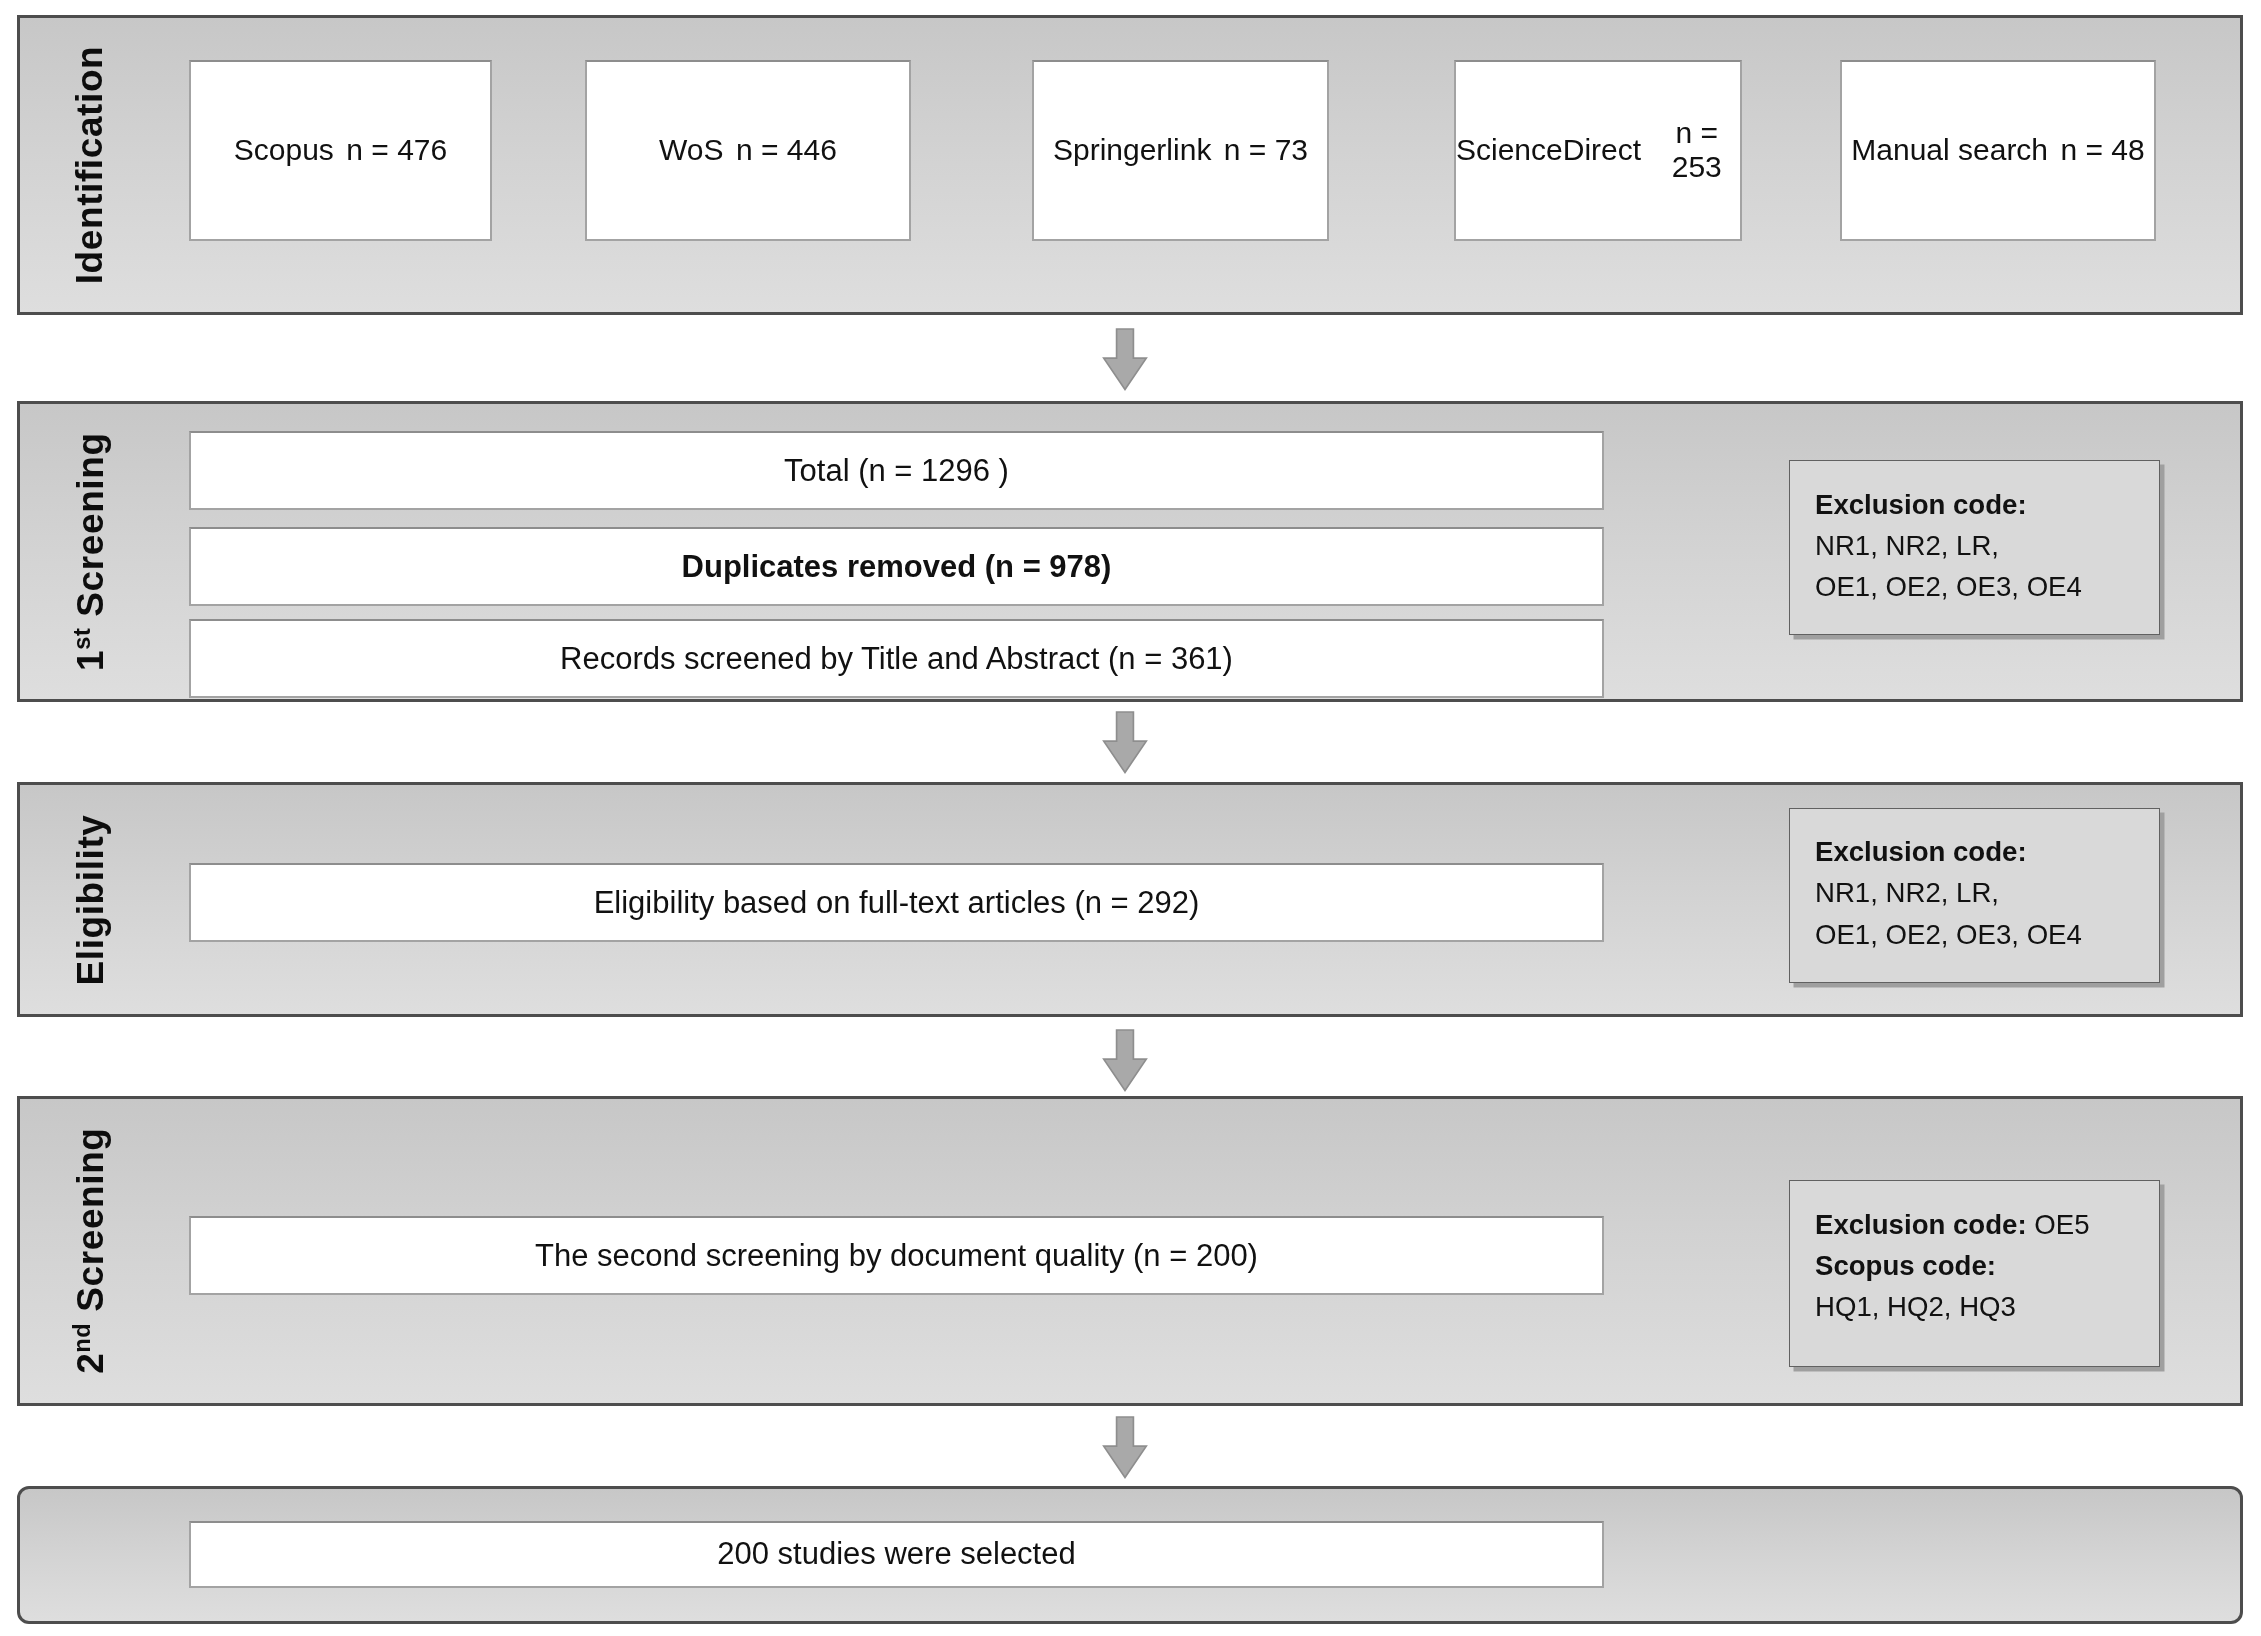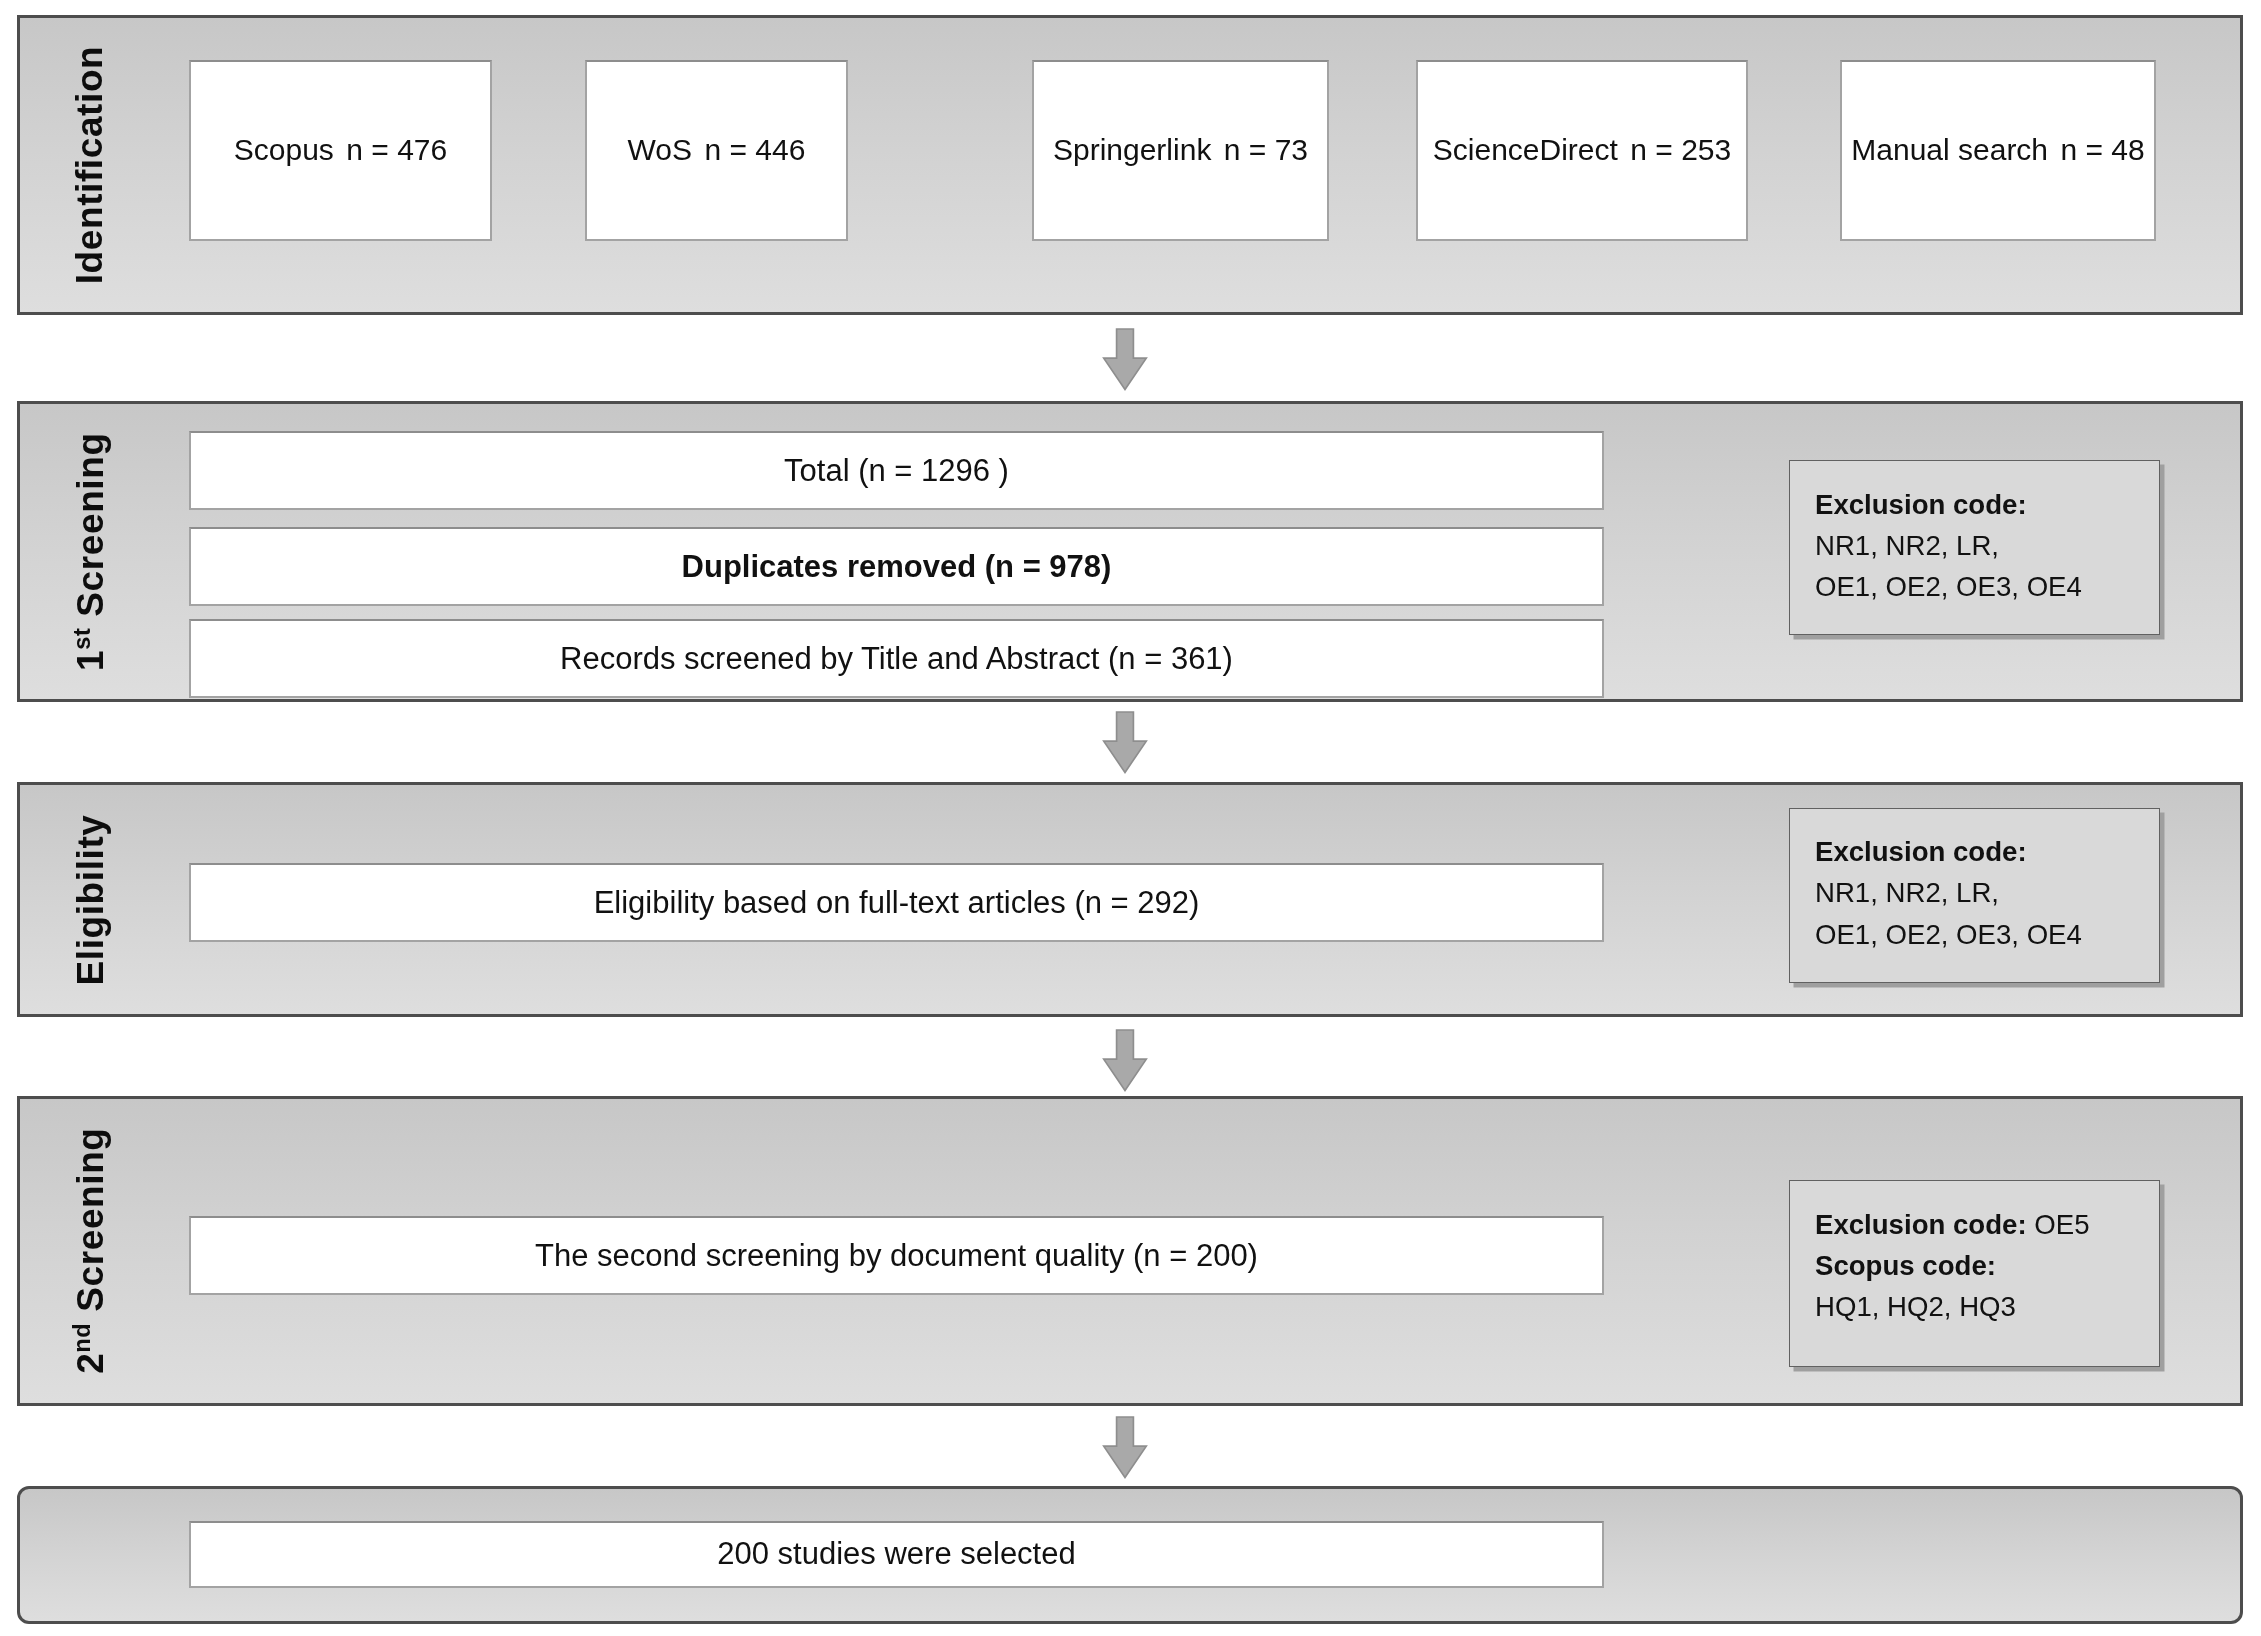--- a/index.html
+++ b/index.html
@@ -56,29 +56,29 @@
 <div class="page">
 
   <section class="band" style="top:14.6px;height:300px;">
     <div class="vlabel">
       <span class="vtext">Identification</span>
     </div>
     <div class="source-box" style="left:169px;width:303px;">
       <span>Scopus</span>
       <span>n = 476</span>
     </div>
-    <div class="source-box" style="left:565px;width:263px;text-align:center;">
+    <div class="source-box" style="left:565px;width:326px;text-align:center;">
       <span>WoS</span>
       <span>n = 446</span>
     </div>
     <div class="source-box" style="left:1012px;width:297px;">
       <span>Springerlink</span>
       <span>n = 73</span>
     </div>
-    <div class="source-box" style="left:1396px;width:332px;">
+    <div class="source-box" style="left:1434px;width:288px;">
       <span>ScienceDirect</span>
       <span>n = 253</span>
     </div>
     <div class="source-box" style="left:1820px;width:316px;">
       <span>Manual search</span>
       <span>n = 48</span>
     </div>
   </section>
 
   <svg class="arrow" style="top:327px;" viewBox="0 0 100 115">

